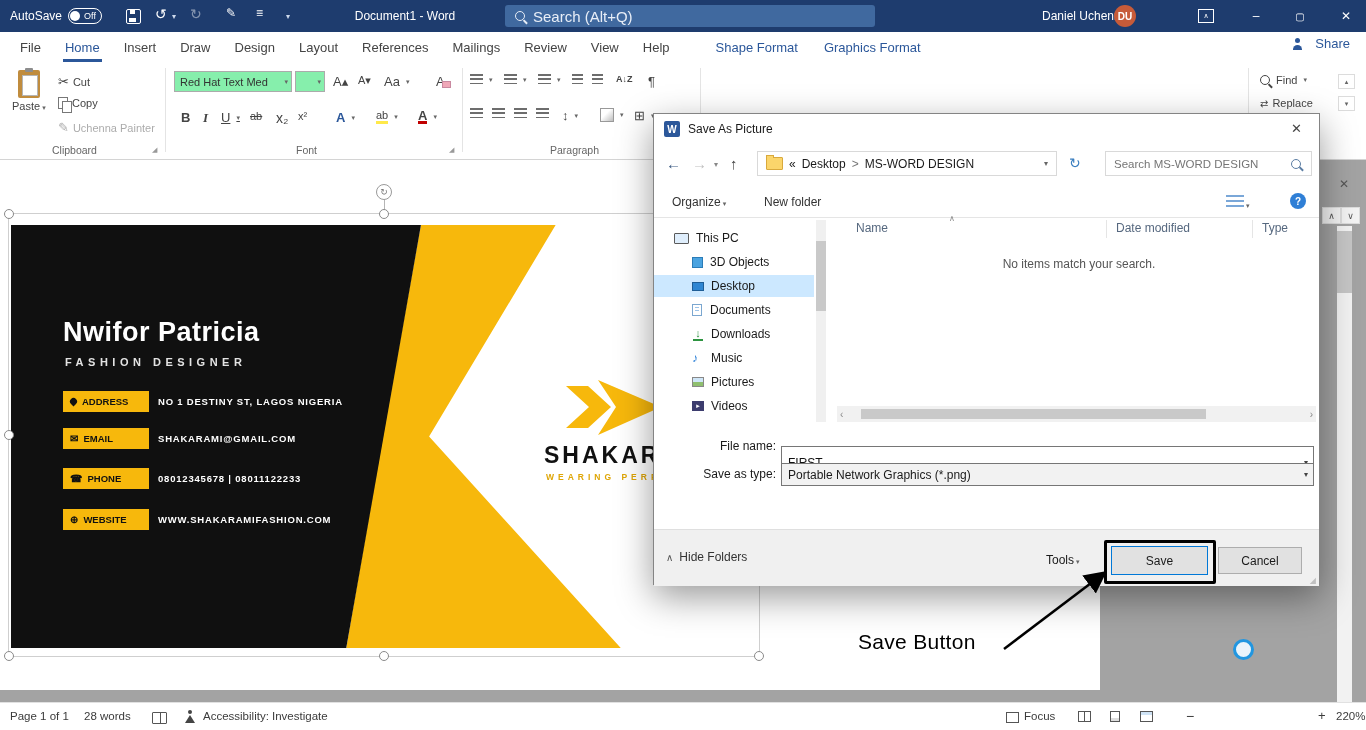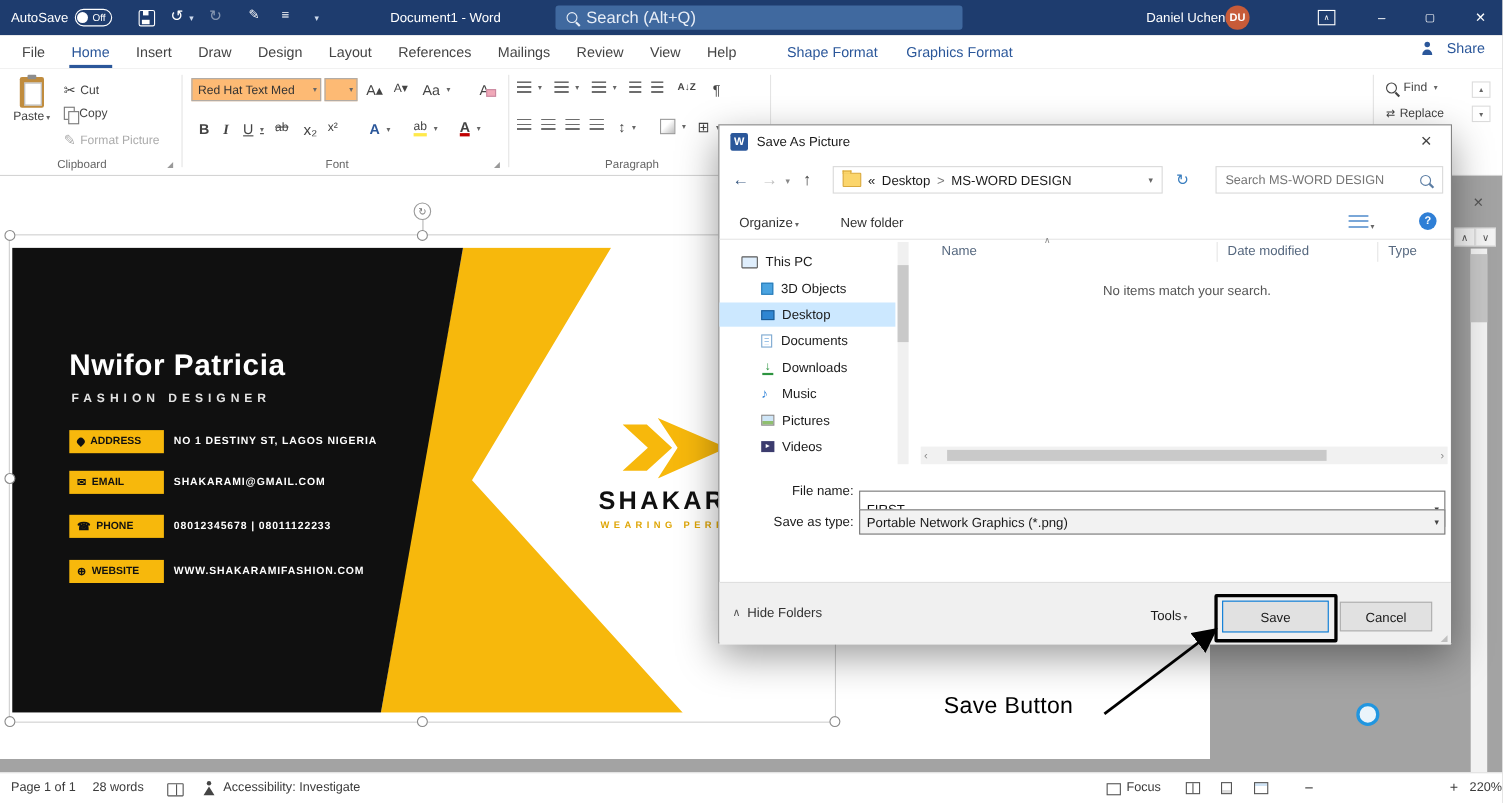--- a/index.html
+++ b/index.html
@@ -40,21 +40,21 @@
   .grp-label{position:absolute;bottom:3px;font-size:10.5px;color:#666}
   .launcher{position:absolute;bottom:5px;font-size:7px;color:#999}
   .rb{position:absolute;display:flex;align-items:center;gap:4px;font-size:11px;color:#444}
   .icn{display:inline-flex;align-items:center;justify-content:center;font-size:13px;color:#444;font-style:normal}
   .has-chev::after{content:"▾";font-size:7px;color:#666;margin-left:2px}
   .paste-icon{display:inline-block;width:22px;height:28px;background:#c08c3e;border-radius:2px;position:relative}
   .paste-icon::before{content:"";position:absolute;top:-2px;left:7px;width:8px;height:4px;background:#8d8d8d;border-radius:1px}
   .paste-icon::after{content:"";position:absolute;top:5px;left:4px;width:14px;height:19px;background:#fff;border:1px solid #b5b5b5}
   .g-copy{display:inline-block;width:8px;height:10px;border:1px solid #777;background:#fff;position:relative}
   .g-copy::after{content:"";position:absolute;left:3px;top:3px;width:8px;height:10px;border:1px solid #777;background:#fff}
-  .combo{position:absolute;border:1px solid #ababab;background:#fdba74;font-size:11px;color:#333;display:flex;align-items:center;padding-left:5px;box-sizing:border-box}
+  .combo{position:absolute;border:1px solid #ababab;background:#86efac;font-size:11px;color:#333;display:flex;align-items:center;padding-left:5px;box-sizing:border-box}
   .combo .cv{position:absolute;right:3px;font-size:7px;color:#666}
   .bars{display:inline-block;width:13px;height:11px;background:repeating-linear-gradient(to bottom,#6d6d6d 0 1.5px,transparent 1.5px 4.4px)}
   .shade-ic{display:inline-block;width:12px;height:12px;border:1px solid #999;background:linear-gradient(135deg,#fff 40%,#bdbdbd)}
   .u-line{text-decoration:underline}
   .strike{text-decoration:line-through}
   .serifI{font-family:"Liberation Serif",serif;font-style:italic;font-weight:bold}
   .fx-a{color:#2b579a;font-weight:bold}
   .hl-ic{border-bottom:3px solid #ffe94a;line-height:11px}
   .fc-ic{border-bottom:3px solid #c00000;line-height:11px;font-weight:bold}
   .clr-ic{position:relative}
@@ -204,21 +204,21 @@
     <div class="rb" style="left:58px;top:12px">
         <i class="icn">✂</i>
         <span>Cut</span>
       </div>
     <div class="rb" style="left:58px;top:35px">
         <span class="g-copy"></span>
         <span>Copy</span>
       </div>
     <div class="rb dim" style="left:58px;top:58px">
         <i class="icn">✎</i>
-        <span>Format Picture</span>
+        <span>Uchenna Painter</span>
       </div>
     <span class="grp-label" style="left:52px">Clipboard</span>
     <span class="launcher" style="left:152px">◢</span>
 
     <div class="combo" style="left:174px;top:9px;width:118px;height:21px">
         <span>Red Hat Text Med</span>
         <span class="cv">▾</span>
       </div>
     <div class="combo" style="left:295px;top:9px;width:30px;height:21px">
         <span class="cv">▾</span>

